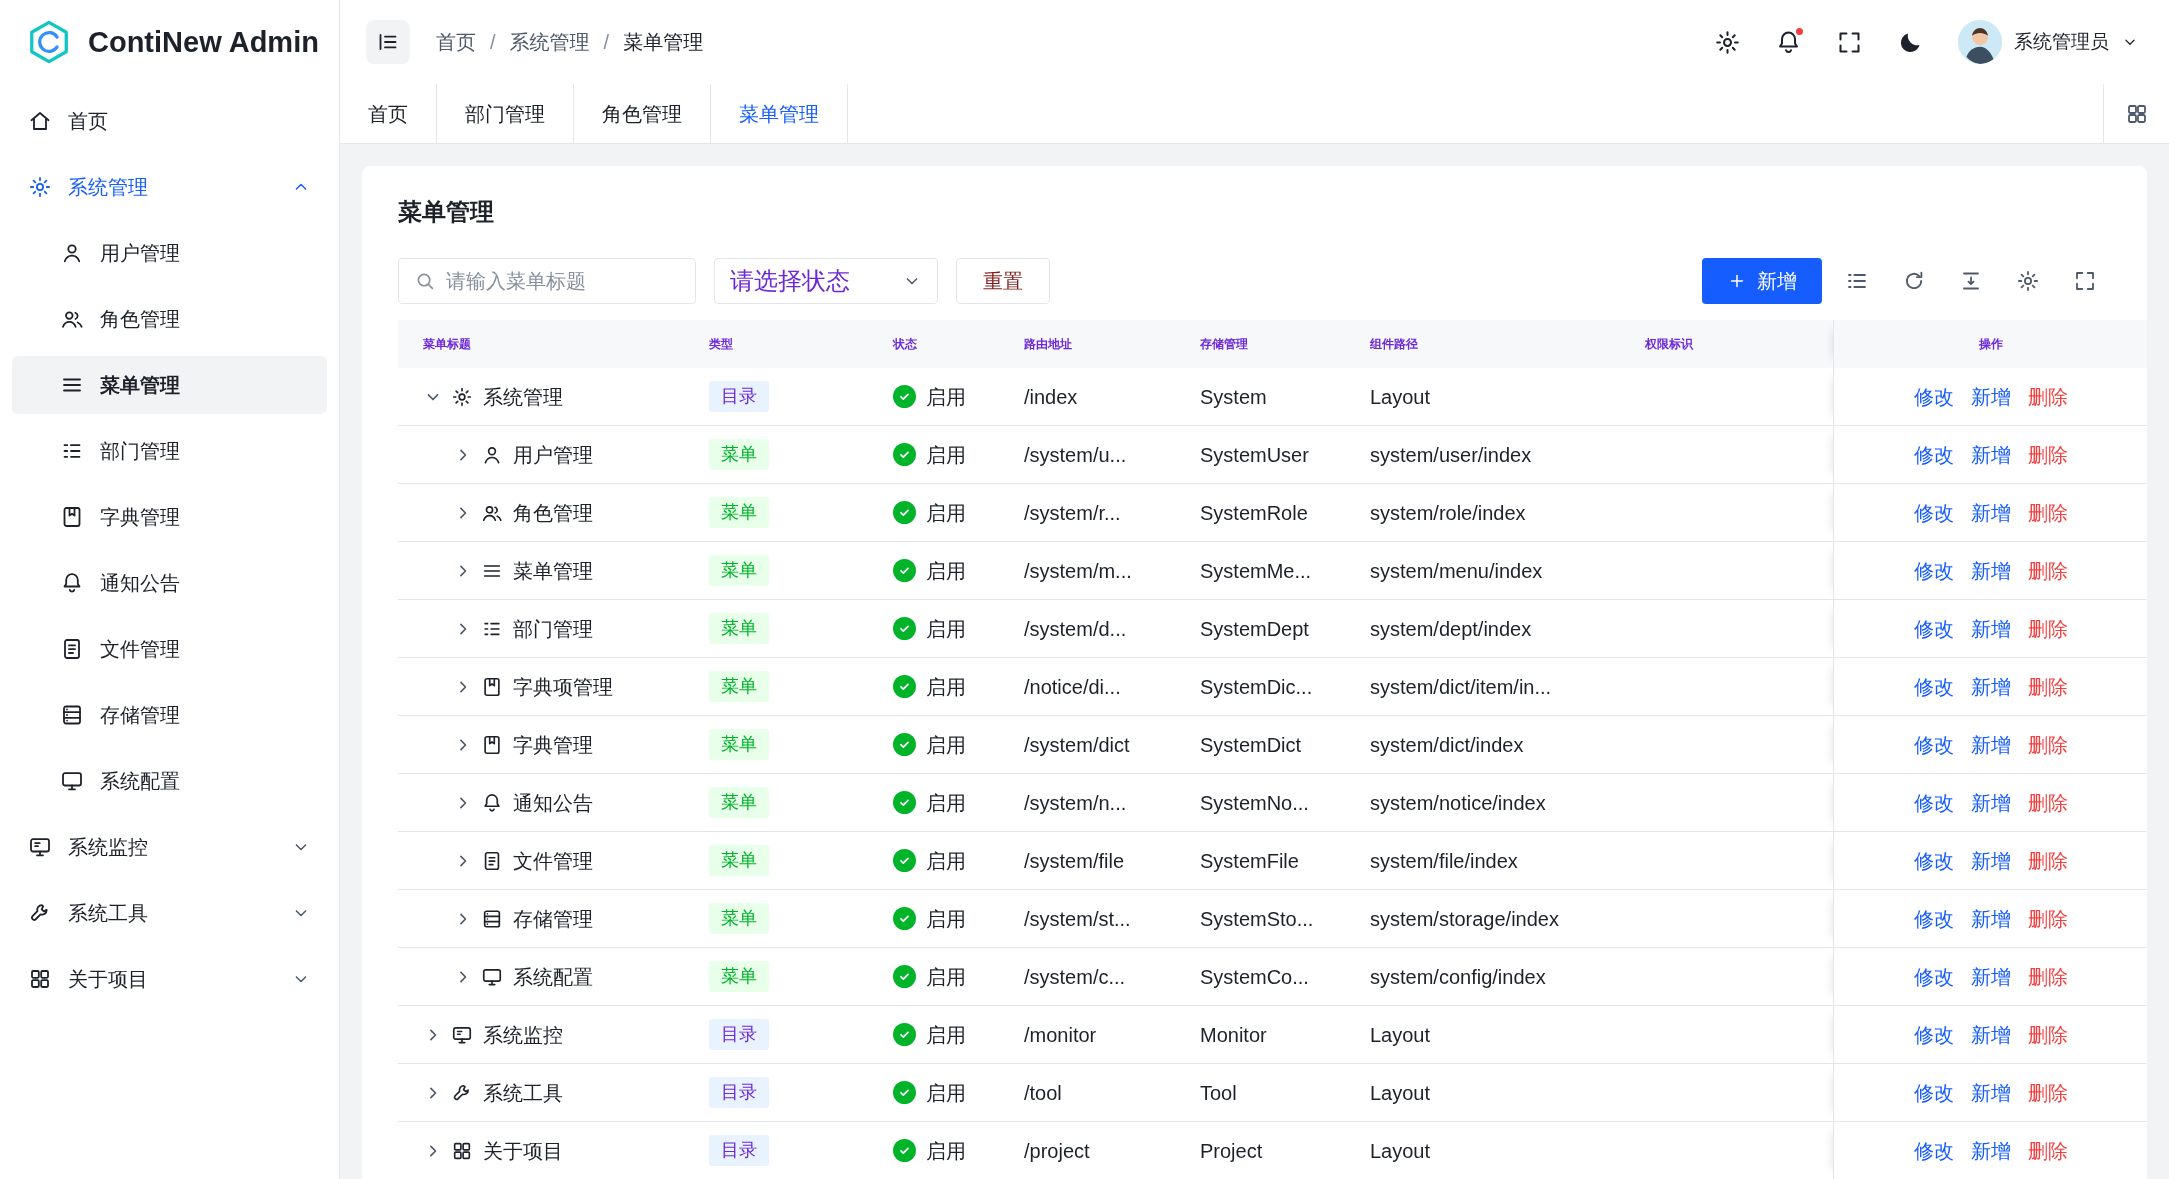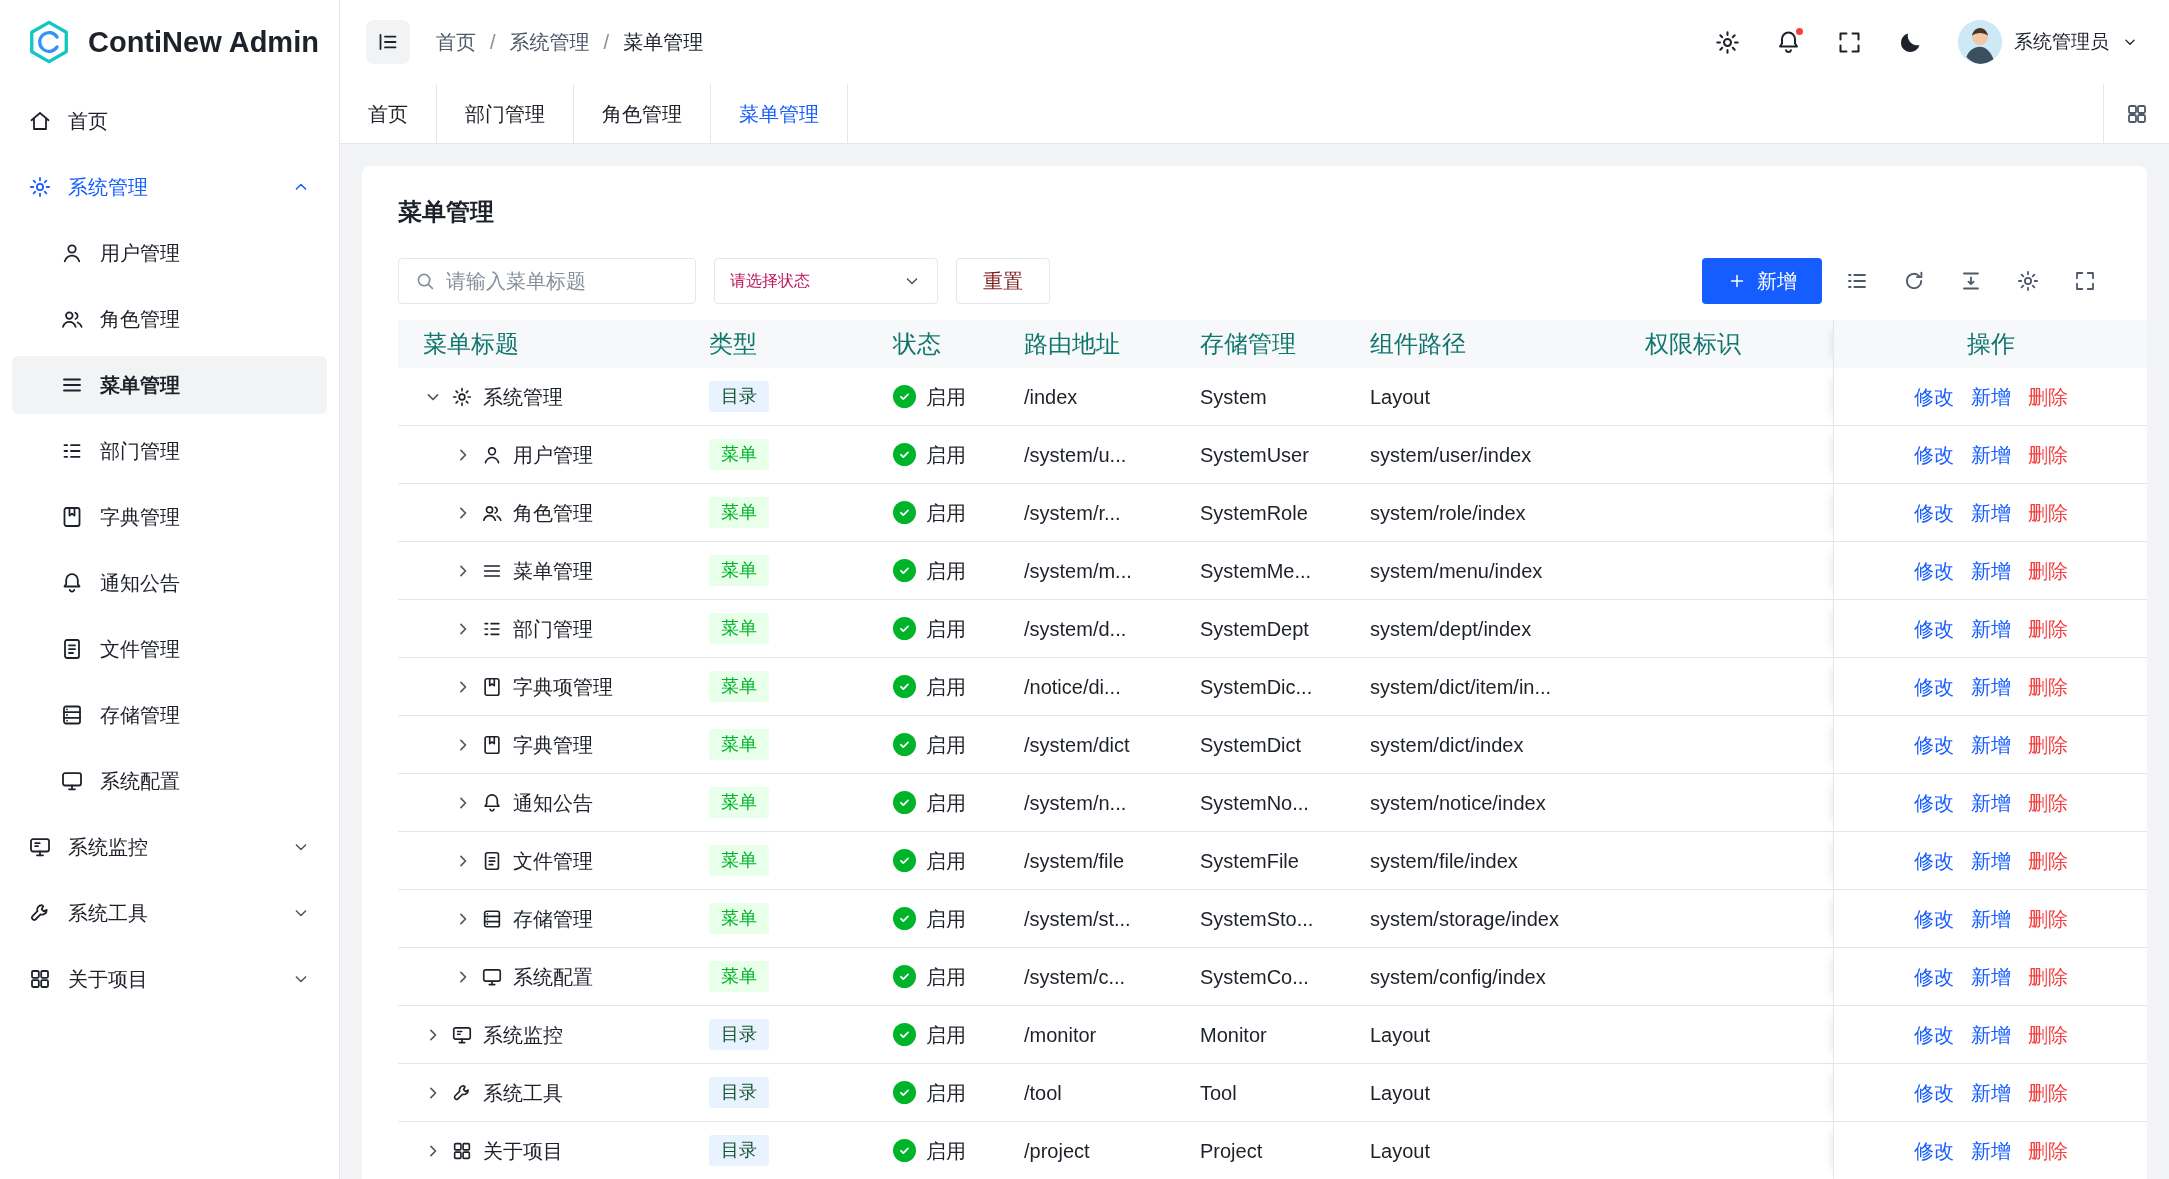--- a/index.html
+++ b/index.html
@@ -54,45 +54,45 @@
   .content{flex:1;min-height:0;padding:22px 22px 0}
   .card{background:#fff;border-radius:8px 8px 0 0;height:100%;overflow:hidden;display:flex;flex-direction:column}
   .card-head{padding:30px 40px 0 36px}
   .page-title{font-size:24px;font-weight:600;line-height:32px;margin-bottom:30px}
   .toolbar{display:flex;align-items:center;gap:18px;margin-bottom:16px}
   .search-box{width:298px;height:46px;border:1px solid #e5e6eb;border-radius:4px;background:#fff;display:flex;align-items:center;gap:10px;padding:0 15px}
   .search-box .sicon{width:22px;height:22px;color:#86909c;flex:none}
   .search-box input{flex:1;min-width:0;border:none;outline:none;font-size:20px;font-family:inherit;color:#1d2129;background:transparent}
   .search-box input::placeholder{color:#86909c}
   .select-box{width:224px;height:46px;border:1px solid #e5e6eb;border-radius:4px;background:#fff;display:flex;align-items:center;justify-content:space-between;padding:0 15px;cursor:pointer}
-  .select-placeholder{color:#be185d;font-size:16px}
+  .select-placeholder{color:#6d28d9;font-size:24px}
   .select-box .sicon{width:20px;height:20px;color:#4e5969;flex:none}
   .btn-reset{height:46px;padding:0 26px;border:1px solid #e5e6eb;border-radius:4px;background:#fff;color:#7f1d1d}
   .toolbar-right{margin-left:auto;display:flex;align-items:center;gap:13px}
   .btn-primary{height:46px;padding:0 25px;border-radius:4px;background:#165dff;color:#fff;display:flex;align-items:center;gap:10px}
   .btn-primary .picon{width:20px;height:20px}
   .tool-btn{width:44px;height:44px;display:flex;align-items:center;justify-content:center;color:#4e5969;border-radius:4px}
   .tool-btn .ticon{width:24px;height:24px}
 
   
   .table-wrap{margin-left:36px;flex:1;min-height:0;overflow:hidden}
   .thead{display:flex;background:#f7f8fa;height:48px;align-items:center}
-  .th{font-size:24px;font-weight:400;color:#0f766e;padding:0 25px;white-space:nowrap;overflow:hidden;display:flex;align-items:center;height:100%}
+  .th{font-size:12px;font-weight:700;color:#6d28d9;padding:0 25px;white-space:nowrap;overflow:hidden;display:flex;align-items:center;height:100%}
   .tr{display:flex;height:58px;align-items:center;border-bottom:1px solid #e5e6eb;background:#fff}
   .td{font-size:20px;padding:0 25px;display:flex;align-items:center;white-space:nowrap;overflow:hidden;height:100%}
   .c0{width:286px;flex:none}.c1{width:184px;flex:none}.c2{width:131px;flex:none}.c3{width:176px;flex:none}
   .c4{width:170px;flex:none}.c5{width:275px;flex:none}.c6{width:213px;flex:none}.c7{width:315px;flex:none}
   .col-sep{border-left:1px solid #e5e6eb;box-shadow:-10px 0 10px -10px rgba(0,0,0,.12)}
   .th-actions,.td-actions{justify-content:center}
   .td-actions{gap:17px;padding:0 12px}
   .caret{width:20px;height:20px;color:#4e5969;flex:none;margin-right:8px;cursor:pointer}
   .row-icon{width:22px;height:22px;flex:none;margin-right:10px;color:#1d2129}
   .td-title.lvl1{padding-left:55px}
   .tag{display:inline-flex;align-items:center;height:31px;padding:0 12px;border-radius:3px;font-size:18px}
-  .tag-dir{background:#e8f3ff;color:#14532d}
+  .tag-dir{background:#e8f3ff;color:#6d28d9}
   .tag-menu{background:#e8ffea;color:#00b42a}
   .status-dot{width:23px;height:23px;border-radius:50%;background:#00b42a;color:#fff;display:flex;align-items:center;justify-content:center;margin-right:10px;flex:none;padding:5px}
   .action-link{color:#165dff;cursor:pointer}
   .action-link.danger{color:#f53f3f}
 </style>
 </head>
 <body>
 
 <div class="app">
 

